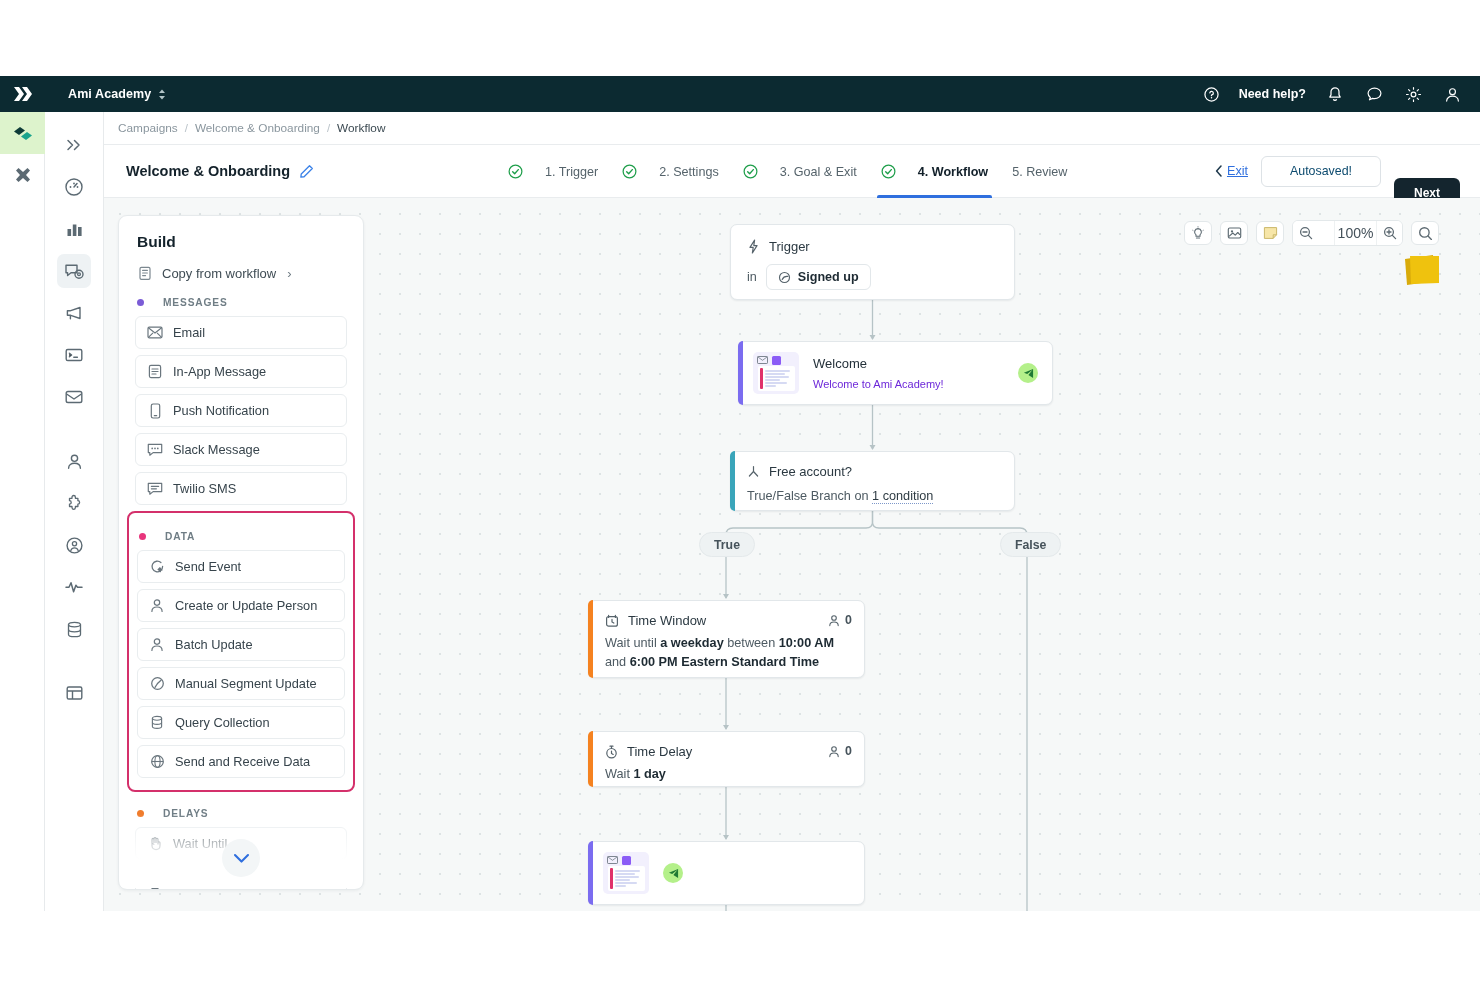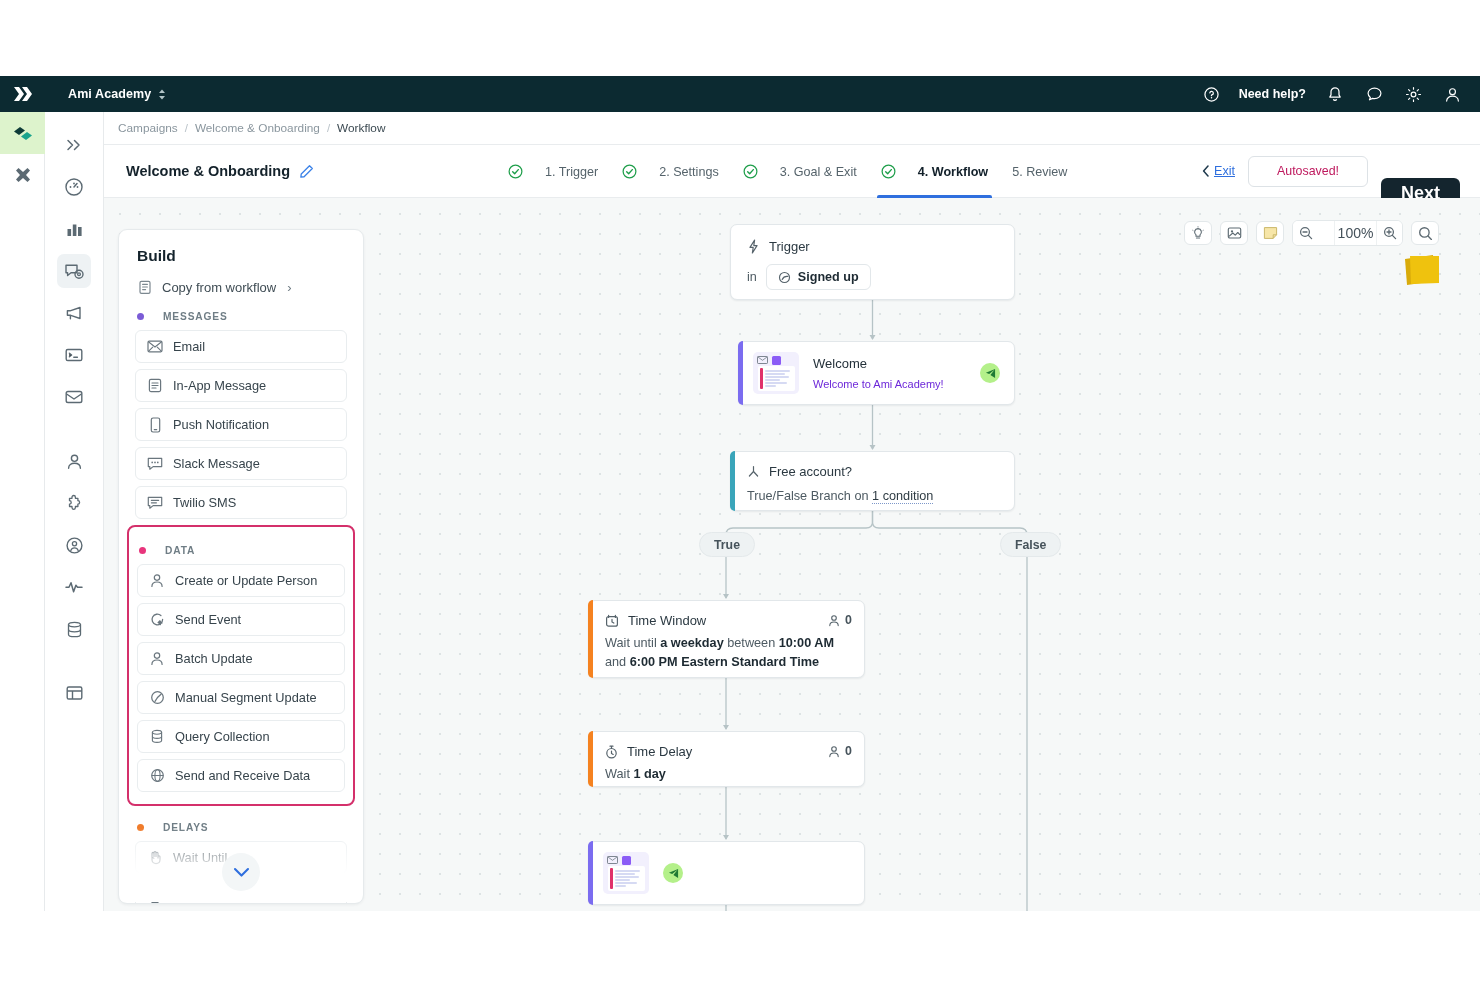--- a/index.html
+++ b/index.html
@@ -88,40 +88,40 @@
     margin-left: auto; display: flex; align-items: center; gap: 13px; padding-right: 20px;
   }
   .exit-link {
     display:flex; align-items:center; gap:4px; font-size:12.6px; color:#2f6fde;
     font-weight:400; cursor:pointer;
   }
   .exit-link u { text-decoration: underline; }
   .autosaved {
     border: 1px solid #dde2e6; border-radius: 6px; height: 31px; min-width: 102px;
     display:flex; align-items:center; justify-content:center;
-    font-size: 12.4px; color: #be185d; background: #fff; padding: 0 28px;
+    font-size: 12.4px; color: #0c4a6e; background: #fff; padding: 0 28px;
   }
   .next-btn {
     background: #14252e; color: #fff; border-radius: 6px; height: 31px;
     display:flex; align-items:center; justify-content:center; padding: 0 20px;
-    font-size: 18px; font-weight: 700; cursor:pointer;margin-top:44px;
+    font-size: 12px; font-weight: 700; cursor:pointer;margin-top:44px;
   }
 
   
   .canvas {
     position: absolute; left: 104px; top: 198px; width: 1376px; height: 713px;
     background-color: #f6f8f8;
     background-image: radial-gradient(circle, #dde3e4 1px, transparent 1.1px);
     background-size: 20px 20px; background-position: 6px 6px;
     overflow: hidden;
   }
 
   
   .buildpanel {
-    position: absolute; left: 14px; top: 31px; width: 246px; height: 675px;
+    position: absolute; left: 14px; top: 17px; width: 246px; height: 675px;
     background: #fff; border: 1px solid #e6eaec; border-radius: 9px;
     box-shadow: 0 1px 3px rgba(17,35,45,.06);
     overflow: hidden;
   }
   .build-title { font-size: 15.5px; font-weight: 700; color: #13222b; padding: 17px 18px 0 18px; }
   .copy-row {
     display:flex; align-items:center; gap:9px; padding: 14px 18px 0 18px;
     font-size: 13px; color: #3f4c54; cursor:pointer;
   }
   .copy-row .chev { color:#6d7a82; font-size:13px; margin-left:2px; }
@@ -169,21 +169,21 @@
 
   .trigger-node { left: 626px; top: 26px; width: 285px; height: 76px; padding: 14px 16px; }
   .trigger-chip {
     display:inline-flex; align-items:center; gap:7px; border:1px solid #e2e7ea;
     background:#fff; border-radius: 6px; height: 26px; padding: 0 11px;
     font-size: 12.6px; font-weight: 700; color:#1d2a32;
   }
   .trig-row2 { display:flex; align-items:center; gap:9px; margin-top: 10px; font-size:12.6px; color:#4d5a62; }
 
   .email-node {
-    left: 634px; top: 143px; width: 277px; height: 64px;
+    left: 634px; top: 143px; width: 315px; height: 64px;
     display:flex; align-items:center; padding-left: 14px; gap: 14px;
   }
   .email-node2 {
     left: 484px; top: 643px; width: 277px; height: 64px;
     display:flex; align-items:center; padding-left: 14px; gap: 14px;
   }
   .mail-thumb {
     width: 46px; height: 42px; border-radius: 5px; background:#f2f0fd;
     position: relative; overflow:hidden; flex: none;
   }
@@ -561,35 +561,35 @@
       </div>
 
       <div class="data-group">
         <div class="grp-label">
           <span class="dot" style="background:#e8357c"></span>
           <span>DATA</span>
         </div>
         <div class="pal-list">
           <div class="pal-item">
             <span class="pal-ico">
+              <svg width="15" height="15" viewBox="0 0 15 15">
+                  <path d="M12.6 7.5a5.3 5.3 0 1 1-1.7-3.9" fill="none" stroke="currentColor" stroke-width="1.3" stroke-linecap="round"></path>
+                  <path d="M7.3 10.6 9.9 8 13 11.2l-1.8.4-.5 1.8z" fill="currentColor"></path>
+                </svg>
+            </span>
+            <span>Send Event</span>
+          </div>
+          <div class="pal-item">
+            <span class="pal-ico">
               <svg width="14" height="15" viewBox="0 0 14 15">
                   <circle cx="7" cy="4.6" r="2.7" fill="none" stroke="currentColor" stroke-width="1.2"></circle>
                   <path d="M1.9 13.4c0-2.8 2.3-4.4 5.1-4.4s5.1 1.6 5.1 4.4" fill="none" stroke="currentColor" stroke-width="1.2" stroke-linecap="round"></path>
                 </svg>
             </span>
             <span>Create or Update Person</span>
-          </div>
-          <div class="pal-item">
-            <span class="pal-ico">
-              <svg width="15" height="15" viewBox="0 0 15 15">
-                  <path d="M12.6 7.5a5.3 5.3 0 1 1-1.7-3.9" fill="none" stroke="currentColor" stroke-width="1.3" stroke-linecap="round"></path>
-                  <path d="M7.3 10.6 9.9 8 13 11.2l-1.8.4-.5 1.8z" fill="currentColor"></path>
-                </svg>
-            </span>
-            <span>Send Event</span>
           </div>
           <div class="pal-item">
             <span class="pal-ico">
               <svg width="14" height="15" viewBox="0 0 14 15">
                   <circle cx="7" cy="4.6" r="2.7" fill="none" stroke="currentColor" stroke-width="1.2"></circle>
                   <path d="M1.9 13.4c0-2.8 2.3-4.4 5.1-4.4s5.1 1.6 5.1 4.4" fill="none" stroke="currentColor" stroke-width="1.2" stroke-linecap="round"></path>
                 </svg>
             </span>
             <span>Batch Update</span>
           </div>

